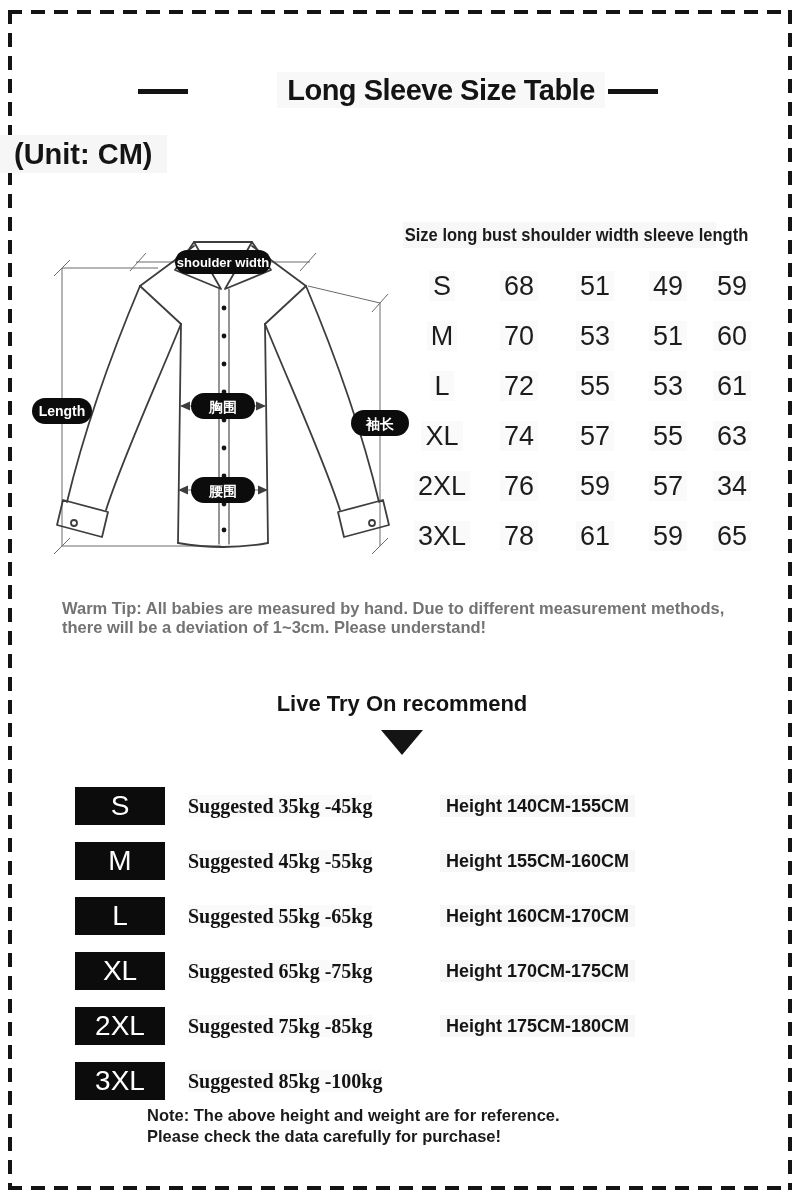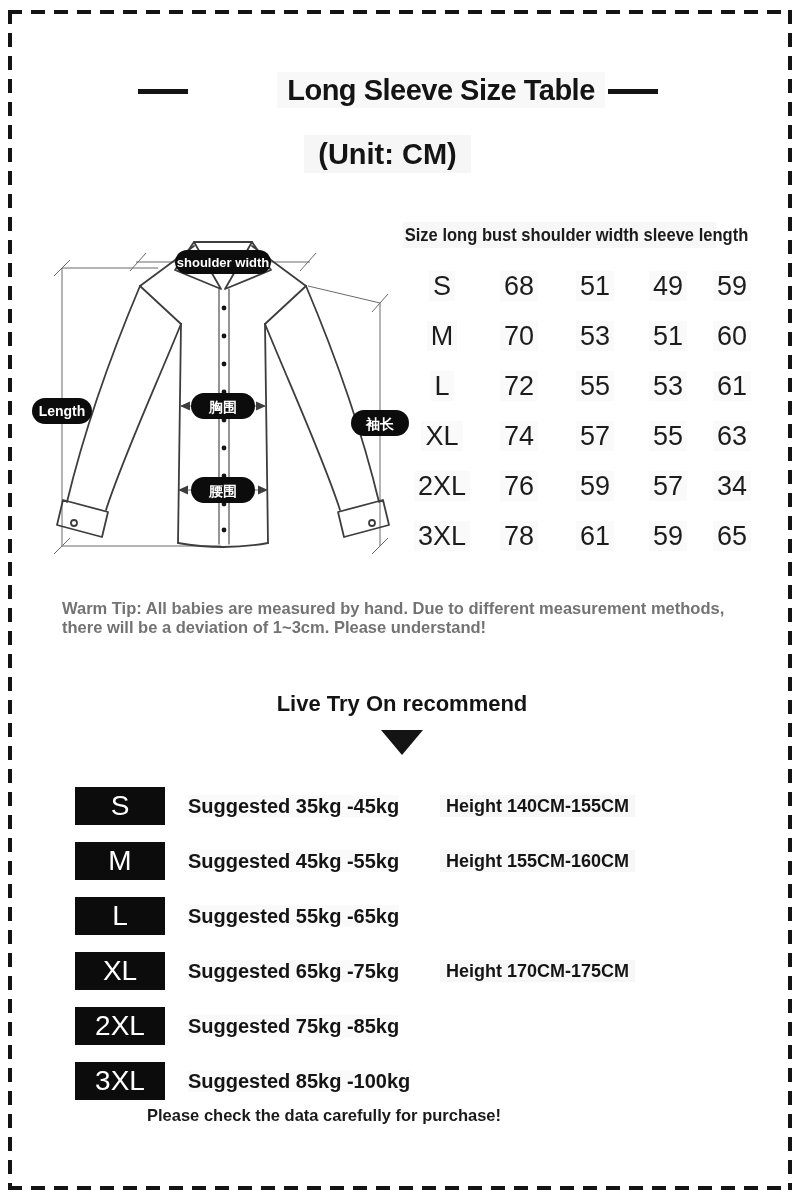--- a/index.html
+++ b/index.html
@@ -15,21 +15,21 @@
   .dash-left{left:8px;top:10px;height:1180px;}
   .dash-right{left:788px;top:10px;height:1180px;}
 
   
   .title{position:absolute;left:0;top:74px;width:790px;text-align:center;
     font-size:29px;font-weight:bold;letter-spacing:-.5px;padding-left:46px;}
   .title-inner{background:#f8f8f8;padding:2px 10px;}
   .bar{position:absolute;top:89px;width:50px;height:5px;background:#141414;}
   .bar-left{left:138px;}
   .bar-right{left:608px;}
-  .unit{position:absolute;left:0;top:138px;width:775px;text-align:center;
+  .unit{position:absolute;left:0;top:138px;width:775px;text-align:left;
     font-size:29px;font-weight:bold;}
   .unit-inner{background:#f6f6f6;padding:3px 14px;}
 
   
   .size-table{position:absolute;left:403px;top:222px;width:360px;}
   .st-header{font-size:19px;font-weight:bold;white-space:nowrap;
     transform:scaleX(.87);transform-origin:left center;background:#f7f7f7;
     padding:2px 2px;color:#1b1b1b;}
   .st-rows{margin-top:13px;}
   .st-row{display:grid;grid-template-columns:78px 76px 76px 70px 58px;height:50px;align-items:center;}
@@ -52,21 +52,21 @@
   
   .rec-title{position:absolute;left:0;top:691px;width:804px;text-align:center;
     font-size:22px;font-weight:bold;}
   .tri-down{position:absolute;left:381px;top:730px;width:0;height:0;
     border-left:21px solid transparent;border-right:21px solid transparent;
     border-top:25px solid #141414;}
   .rec-rows{position:absolute;left:75px;top:787px;width:700px;}
   .rec-row{display:flex;align-items:center;height:38px;margin-bottom:17px;}
   .rec-size{width:90px;height:38px;background:#0c0c0c;color:#fff;display:flex;
     align-items:center;justify-content:center;font-size:28px;font-weight:500;flex:0 0 90px;}
-  .rec-weight{margin-left:23px;width:252px;font-size:20px;font-weight:bold;flex:0 0 252px;}
+  .rec-weight{margin-left:23px;width:252px;font-size:20px;font-weight:bold;flex:0 0 252px;font-family:Liberation Serif, serif;}
   .rec-weight span{background:#fafafa;}
   .rec-height{margin-left:0;font-size:18px;font-weight:bold;}
   .rec-height span{background:#f7f7f7;padding:1px 6px;}
 
   
   .note{position:absolute;left:147px;top:1105px;font-size:16.5px;font-weight:bold;
     line-height:21px;color:#1a1a1a;}
 </style>
 </head>
 <body>
@@ -225,33 +225,36 @@
       <div class="rec-height"><span>Height 140CM-155CM</span></div>
     </div>
     <div class="rec-row">
       <div class="rec-size">M</div>
       <div class="rec-weight"><span>Suggested 45kg -55kg</span></div>
       <div class="rec-height"><span>Height 155CM-160CM</span></div>
     </div>
     <div class="rec-row">
       <div class="rec-size">L</div>
       <div class="rec-weight"><span>Suggested 55kg -65kg</span></div>
+      <div class="rec-height"><span>Height 160CM-170CM</span></div>
     </div>
     <div class="rec-row">
       <div class="rec-size">XL</div>
       <div class="rec-weight"><span>Suggested 65kg -75kg</span></div>
       <div class="rec-height"><span>Height 170CM-175CM</span></div>
     </div>
     <div class="rec-row">
       <div class="rec-size">2XL</div>
       <div class="rec-weight"><span>Suggested 75kg -85kg</span></div>
+      <div class="rec-height"><span>Height 175CM-180CM</span></div>
     </div>
     <div class="rec-row">
       <div class="rec-size">3XL</div>
       <div class="rec-weight"><span>Suggested 85kg -100kg</span></div>
     </div>
   </div>
 
   <div class="note">
+    <div>Note: The above height and weight are for reference.</div>
     <div>Please check the data carefully for purchase!</div>
   </div>
 
 </div>
 
 </body></html>

